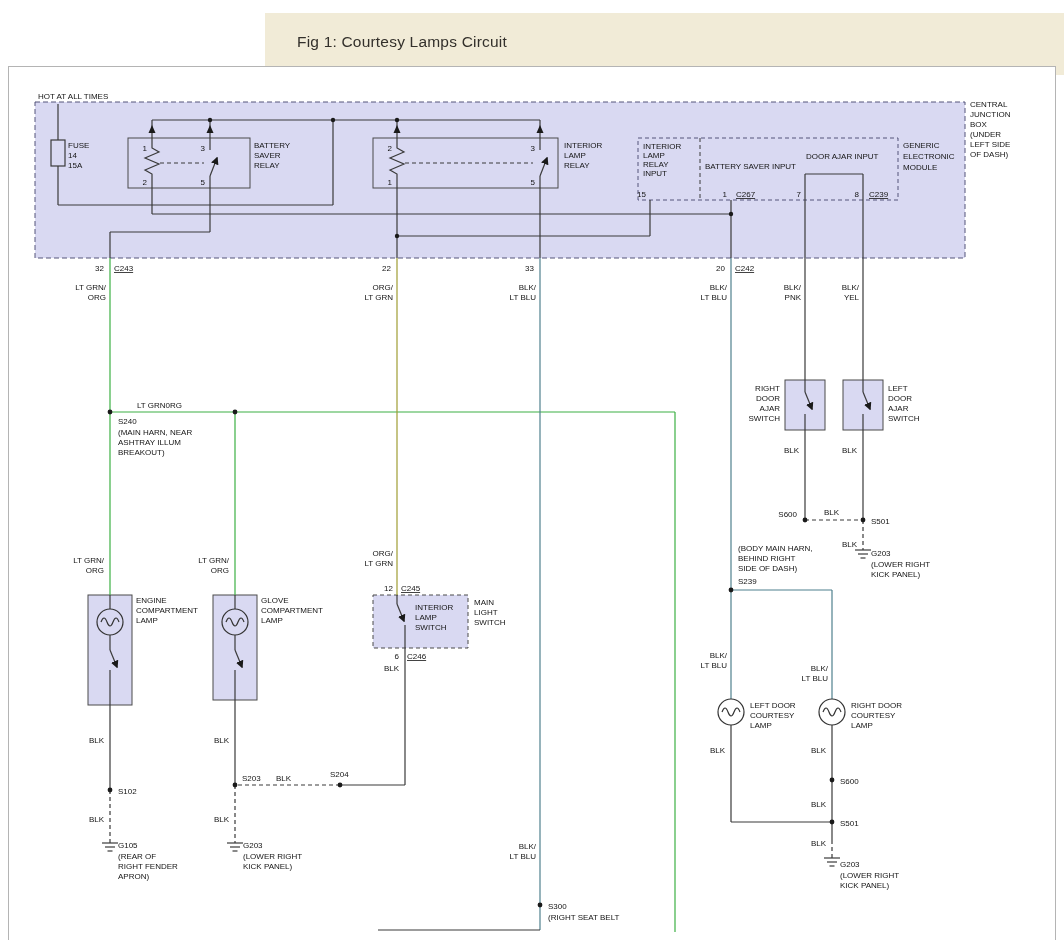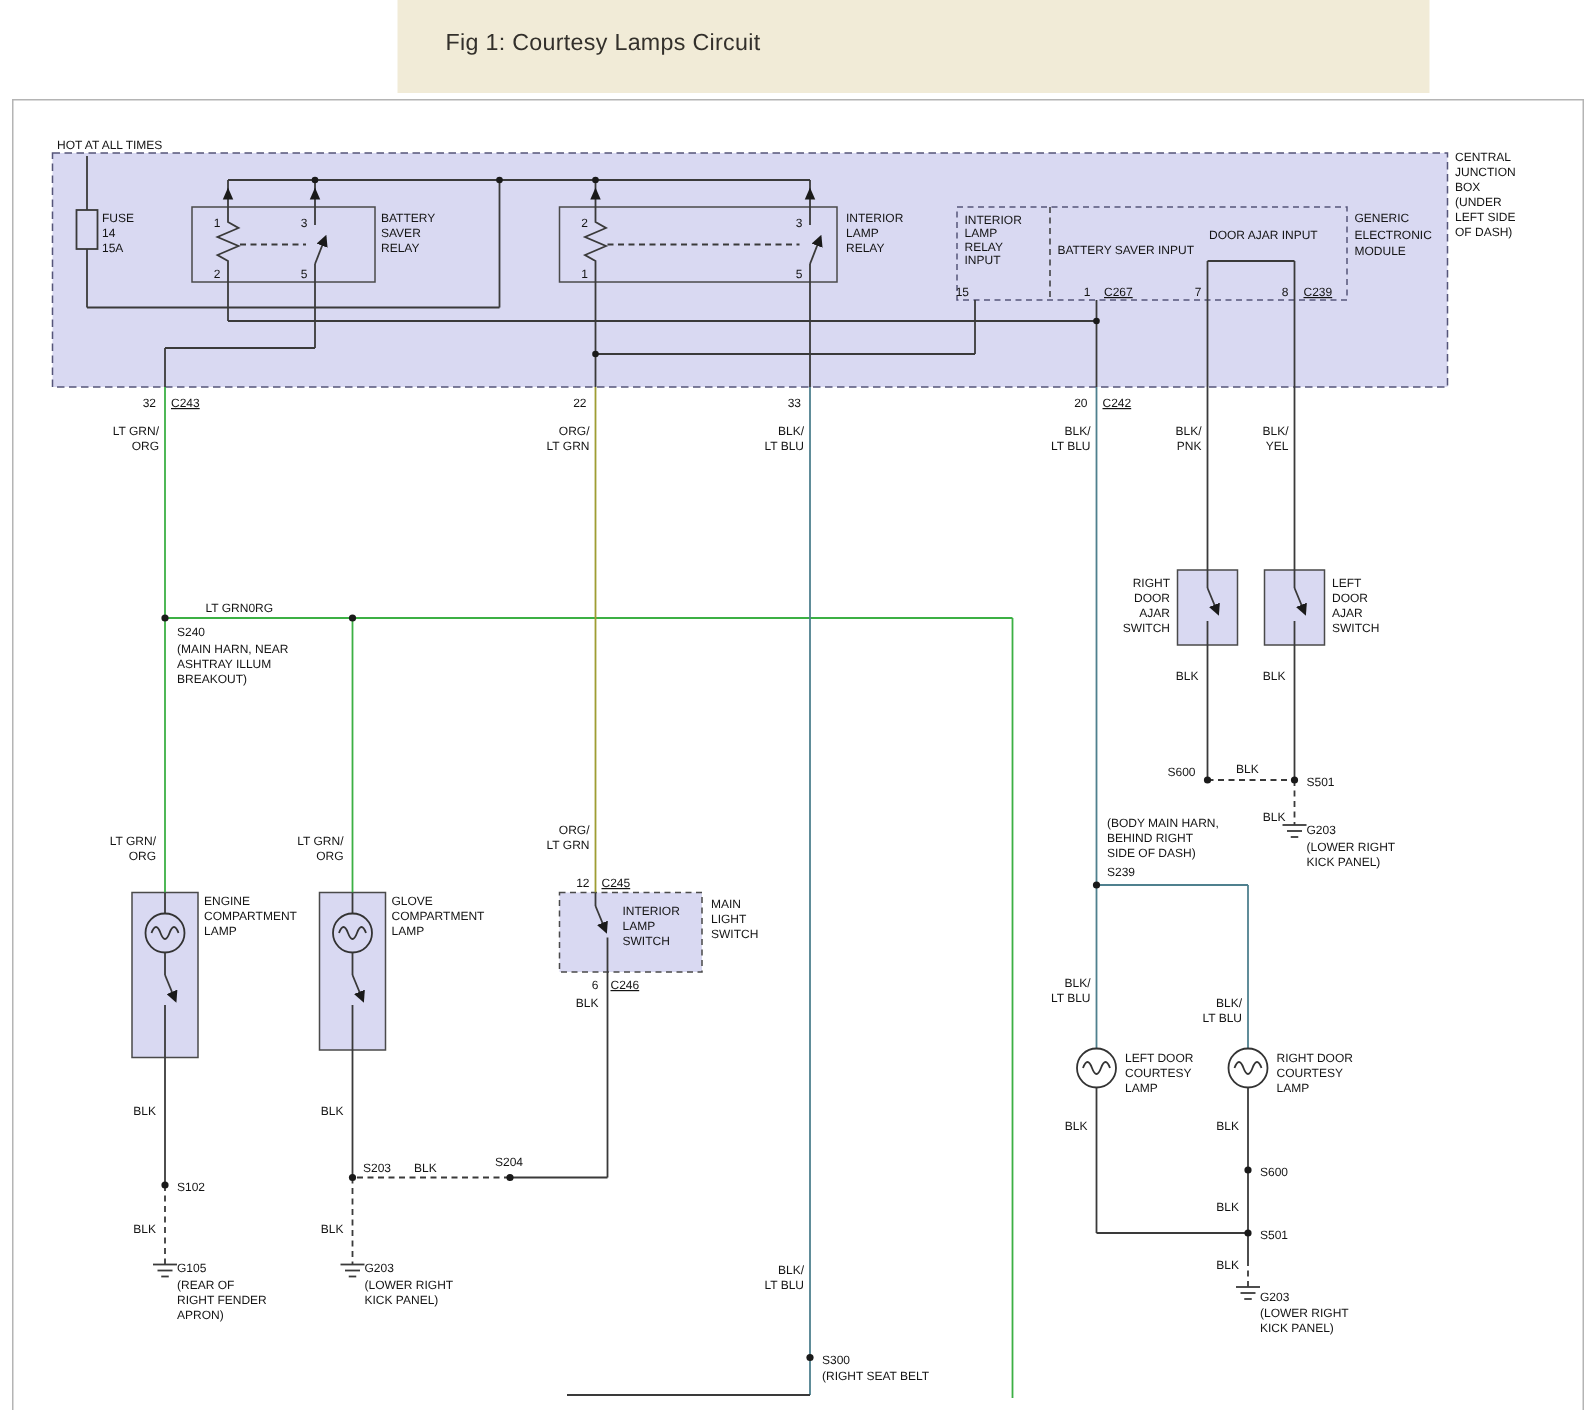--- a/index.html
+++ b/index.html
@@ -1,17 +1,17 @@
 <!DOCTYPE html>
 <html><head>
 <meta charset="utf-8">
 <style>
   html,body{margin:0;padding:0;background:#ffffff;}
   body{position:relative;width:1064px;height:940px;overflow:hidden;font-family:"Liberation Sans",sans-serif;}
-  .hdr{position:absolute;left:0;top:0;width:953px;height:62px;background:#f1ebd7;}
+  .hdr{position:absolute;left:0;top:13px;width:1064px;height:62px;background:#f1ebd7;}
   .hdr-white{position:absolute;left:0;top:0;width:265px;height:62px;background:#ffffff;}
   .title{position:absolute;left:297px;top:20px;font-size:15.5px;color:#33302b;letter-spacing:.2px;}
   .frame{position:absolute;left:8px;top:66px;width:1046px;height:890px;background:#ffffff;border:1px solid #b4b4b4;}
   svg.diagram{position:absolute;left:0;top:0;}
   text{font-family:"Liberation Sans",sans-serif;font-size:8px;fill:#141414;}
   .end{text-anchor:end;}
   .u{text-decoration:underline;}
   .ln{stroke:#3a3a3a;stroke-width:1.2;fill:none;}
   .thin{stroke:#3a3a3a;stroke-width:1;fill:none;}
   .grn{stroke:#3cb044;}

